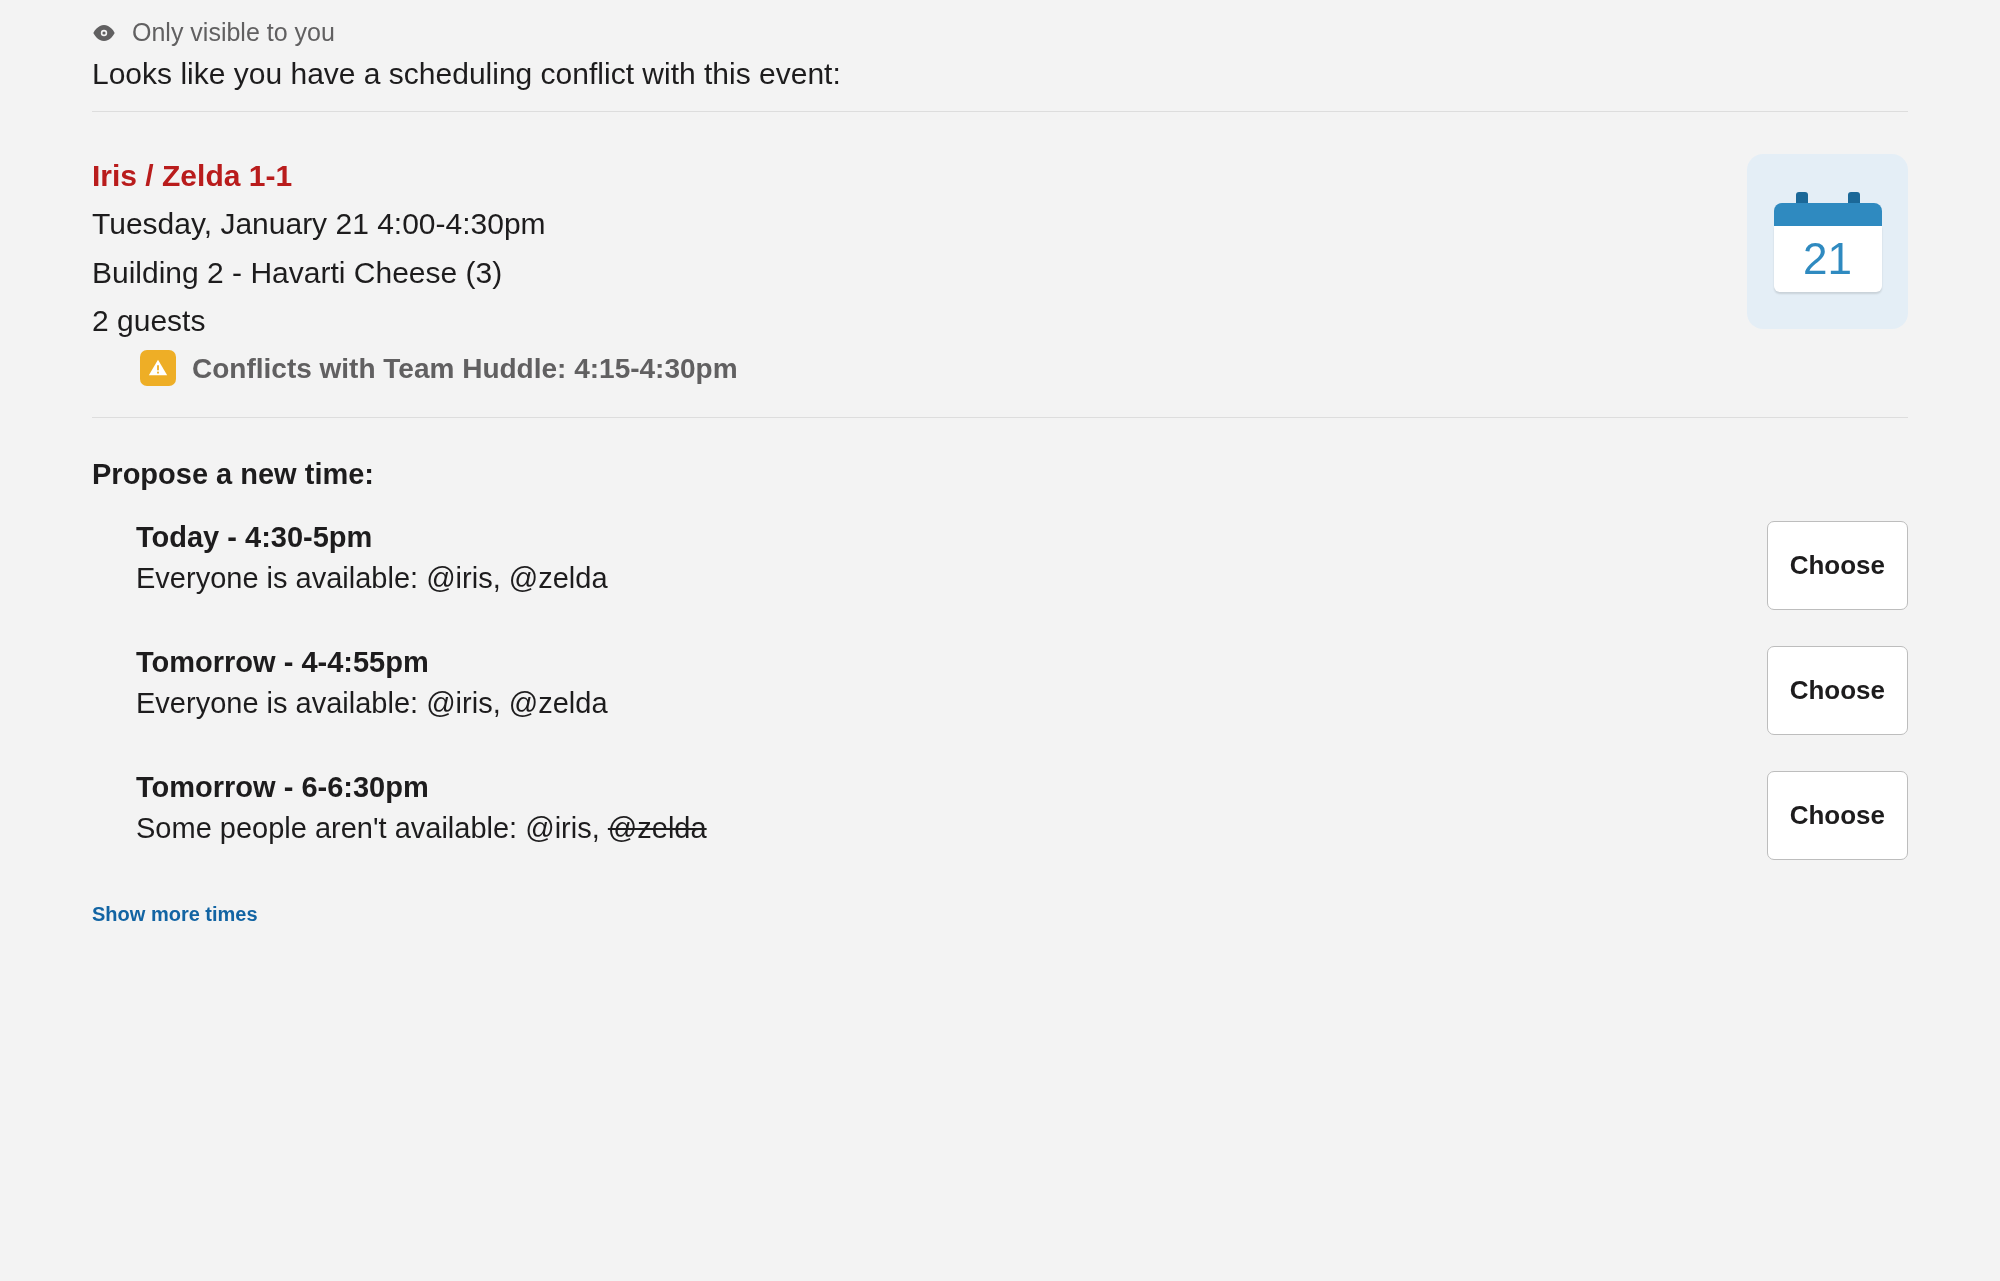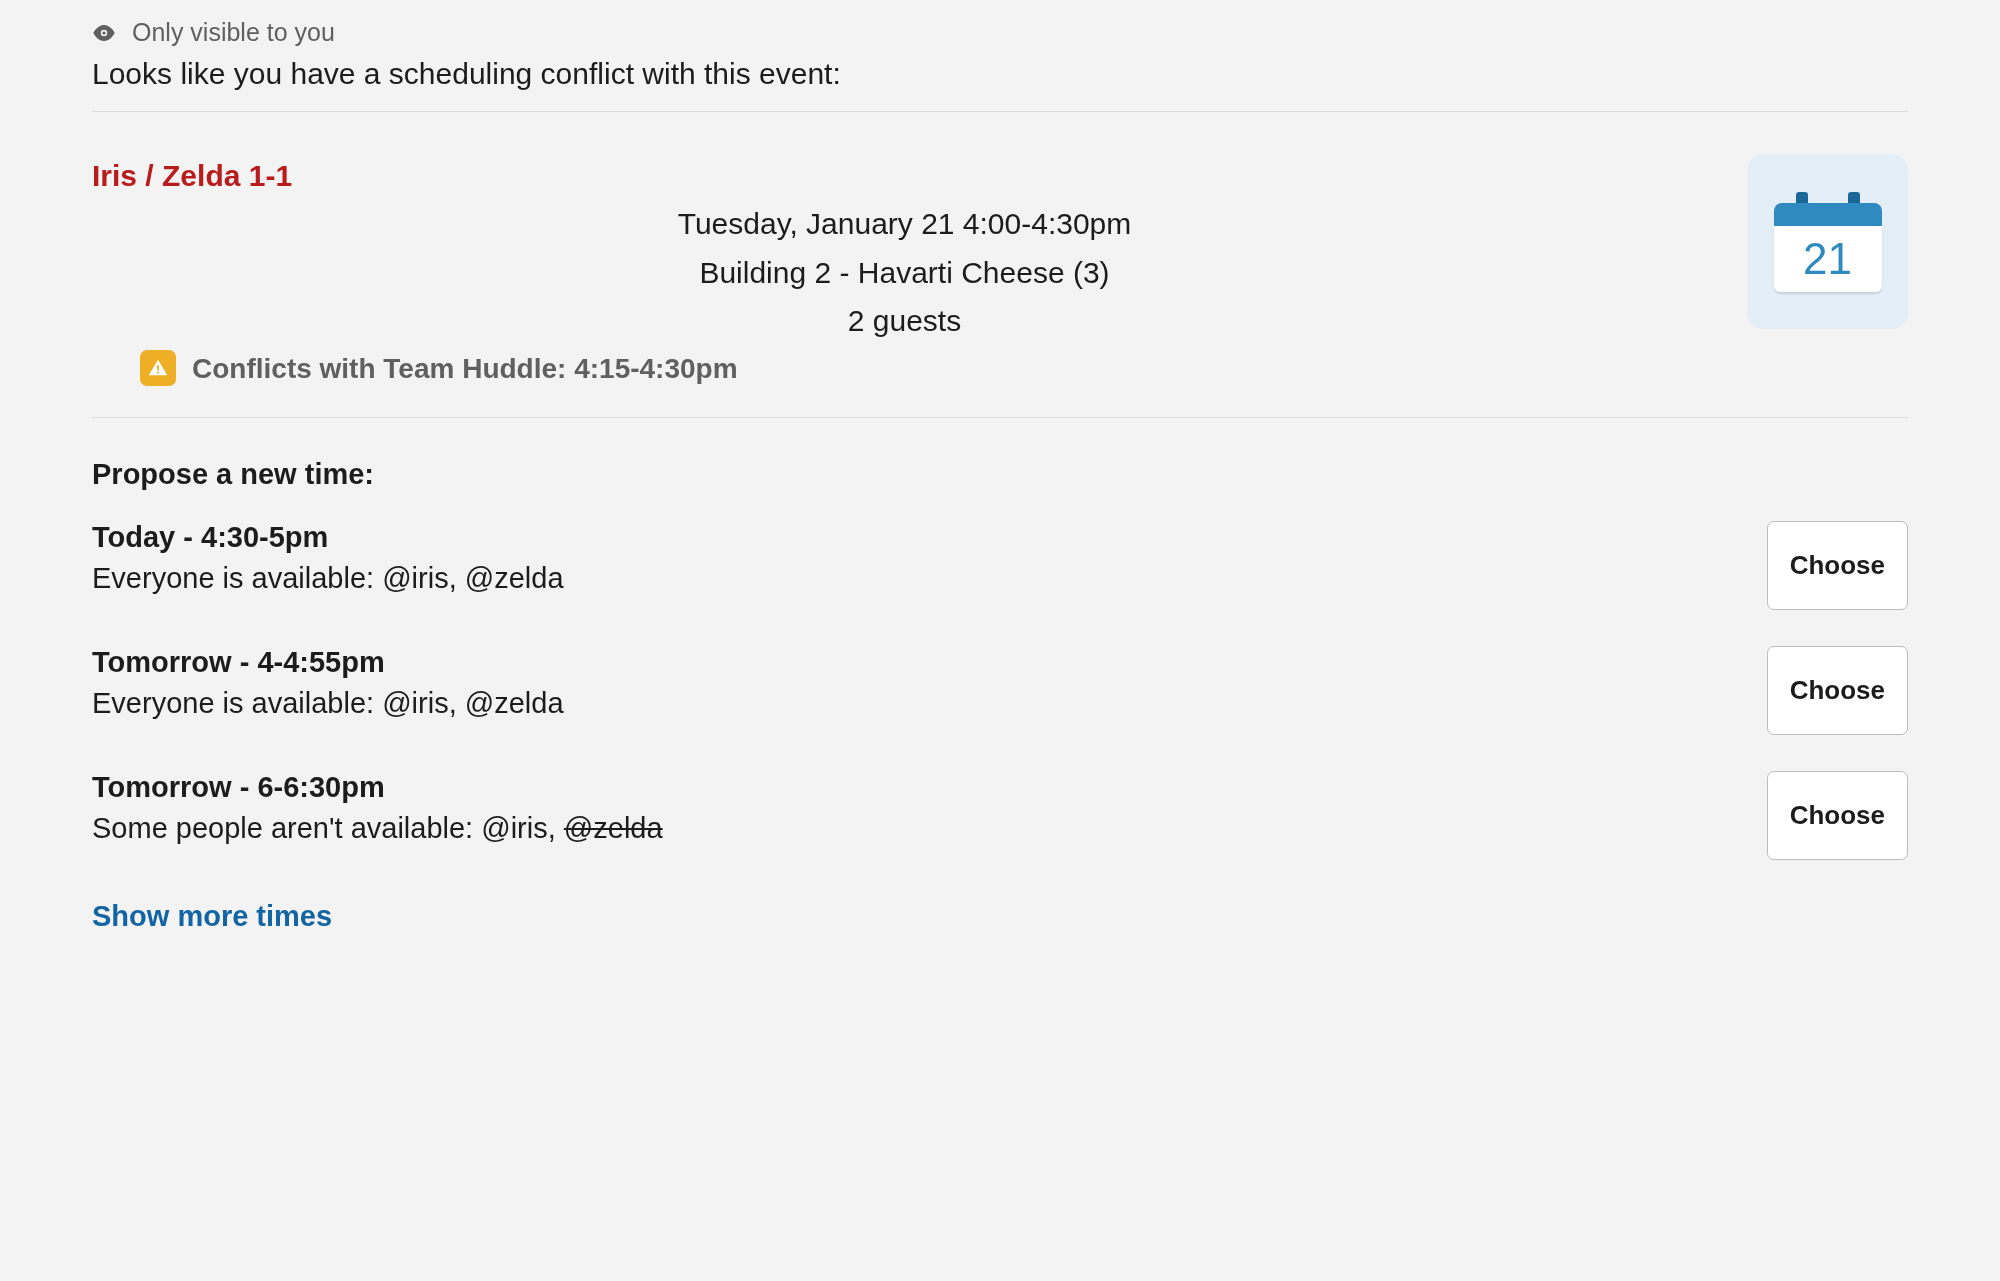--- a/index.html
+++ b/index.html
@@ -46,21 +46,20 @@
     font-size: 30px;
     line-height: 1.48;
   }
   .event-title {
     color: #b91c1c;
     font-weight: 700;
     font-size: 30px;
   }
   .event-info div {
     margin-top: 4px;
-    text-align: center;
   }
   .conflict {
     display: flex;
     align-items: center;
     gap: 16px;
     margin-top: 26px;
     margin-bottom: 28px;
     padding-left: 48px;
   }
   .warn-icon {
@@ -134,20 +133,21 @@
     font-size: 29px;
     margin-top: 40px;
     margin-bottom: 30px;
   }
   .option {
     display: flex;
     justify-content: flex-end;
     align-items: flex-start;
     margin-bottom: 36px;
     gap: 30px;
+    margin-left: 44px;
   }
   .option-text {
     flex: 1;
     font-size: 29px;
   }
   .opt-title {
     font-weight: 700;
     margin-bottom: 8px;
   }
   .opt-desc {
@@ -164,21 +164,21 @@
     font-size: 26px;
     color: #1d1c1d;
     padding: 28px 22px;
     cursor: pointer;
     font-family: inherit;
   }
   .show-more {
     color: #1264a3;
     font-weight: 700;
     cursor: pointer;
-    font-size: 29px;
+    font-size: 20px;
     margin-top: 4px;
     display: inline-block;
   }
 </style>
 </head>
 <body>
 
 <div class="msg">
 
   <div class="ephemeral">

